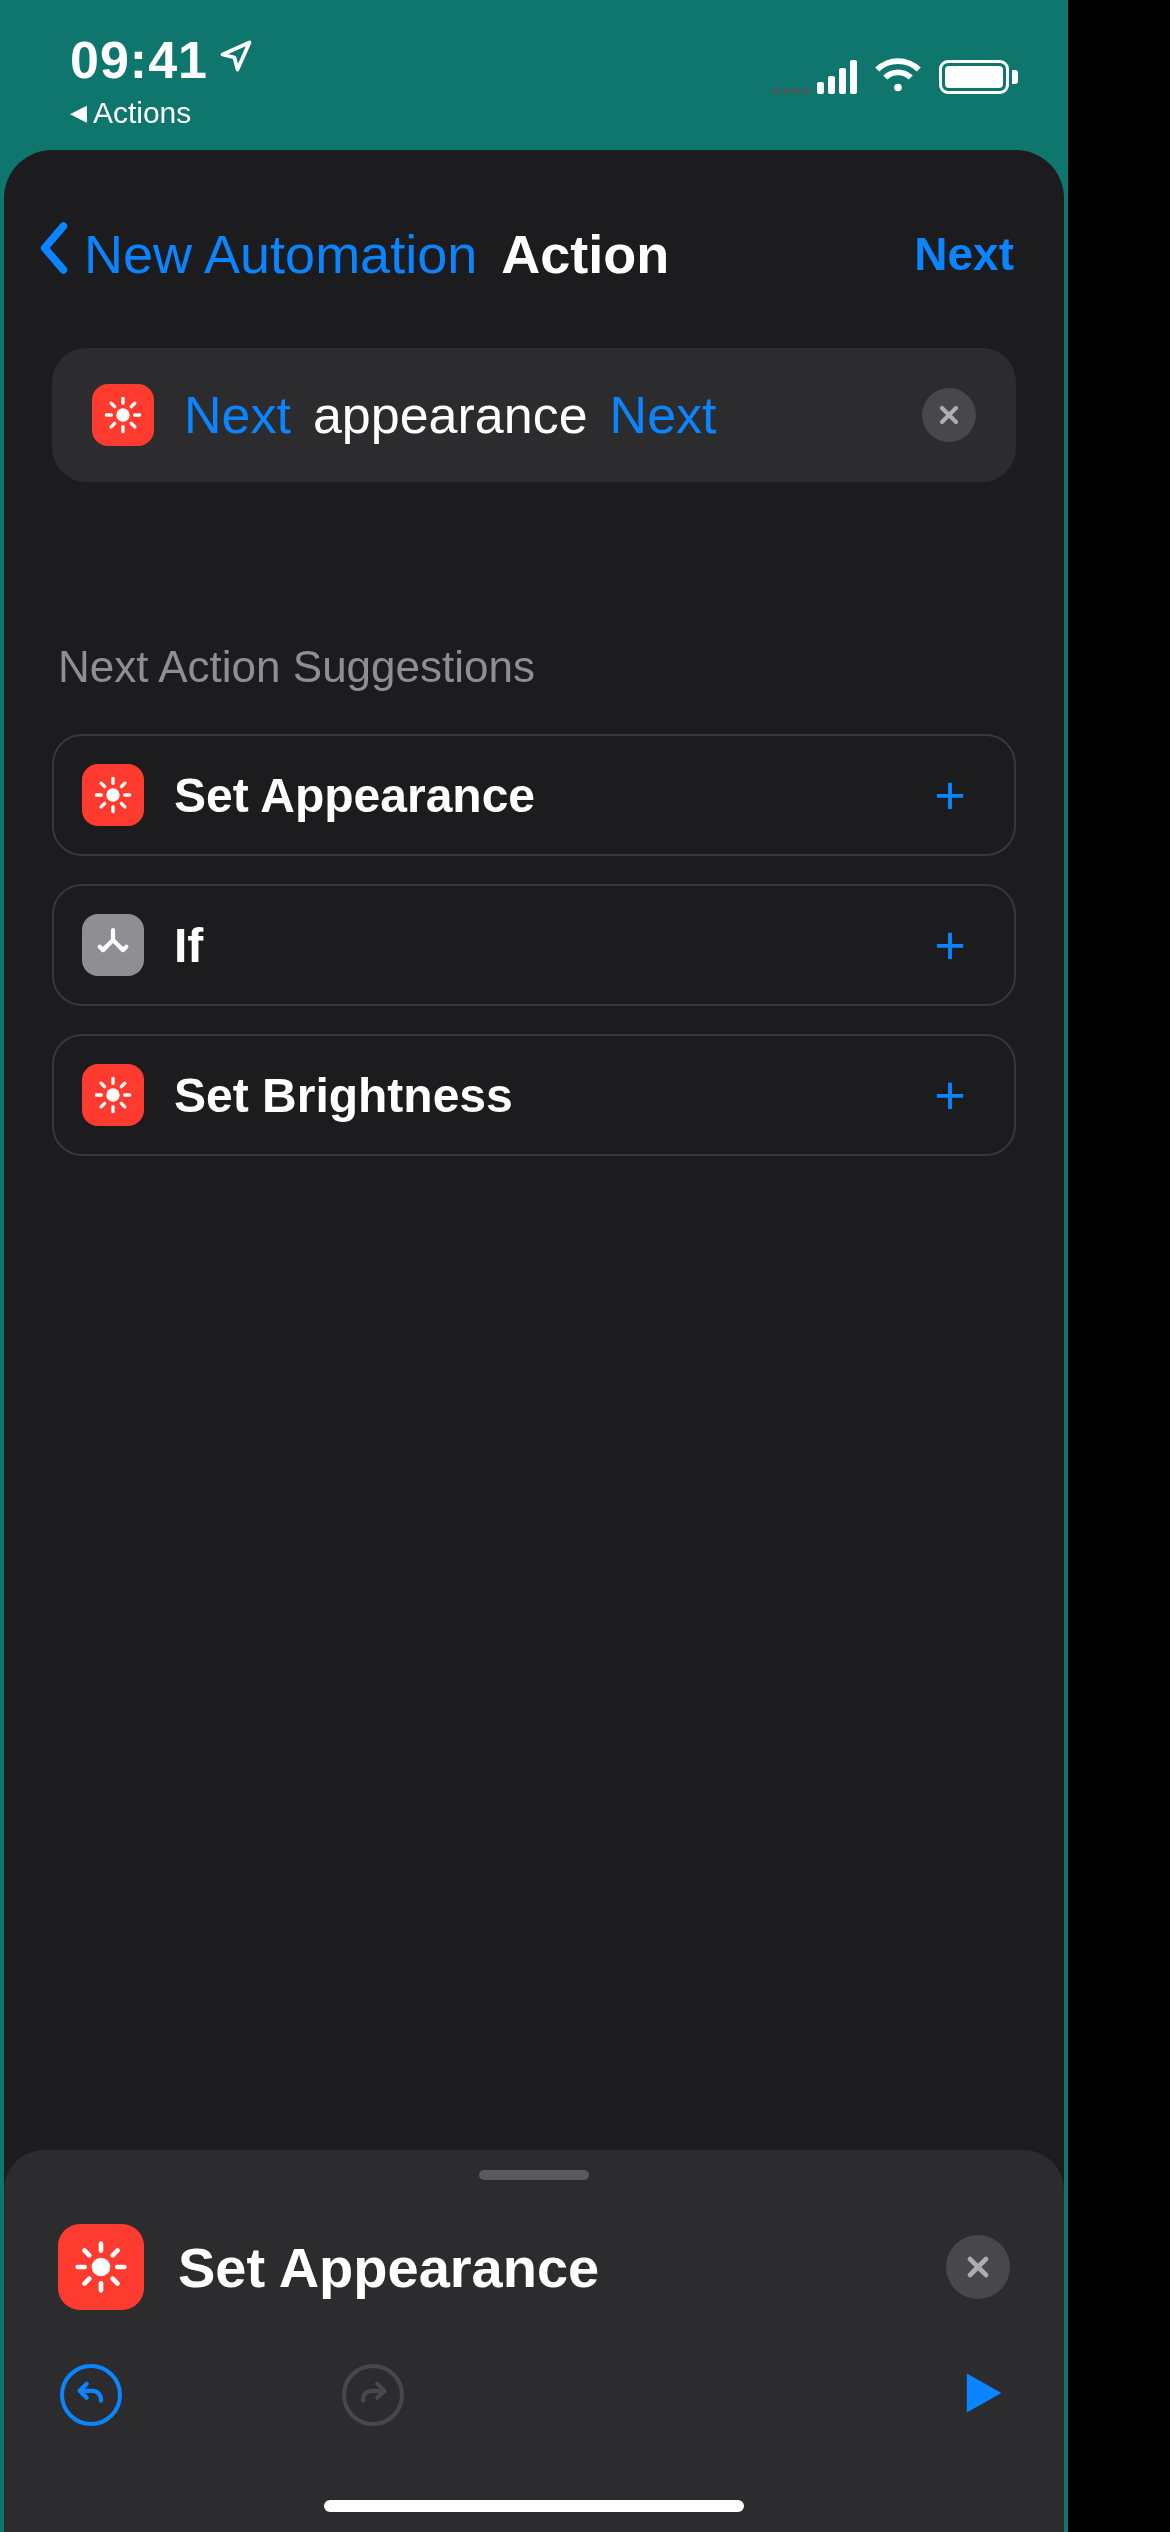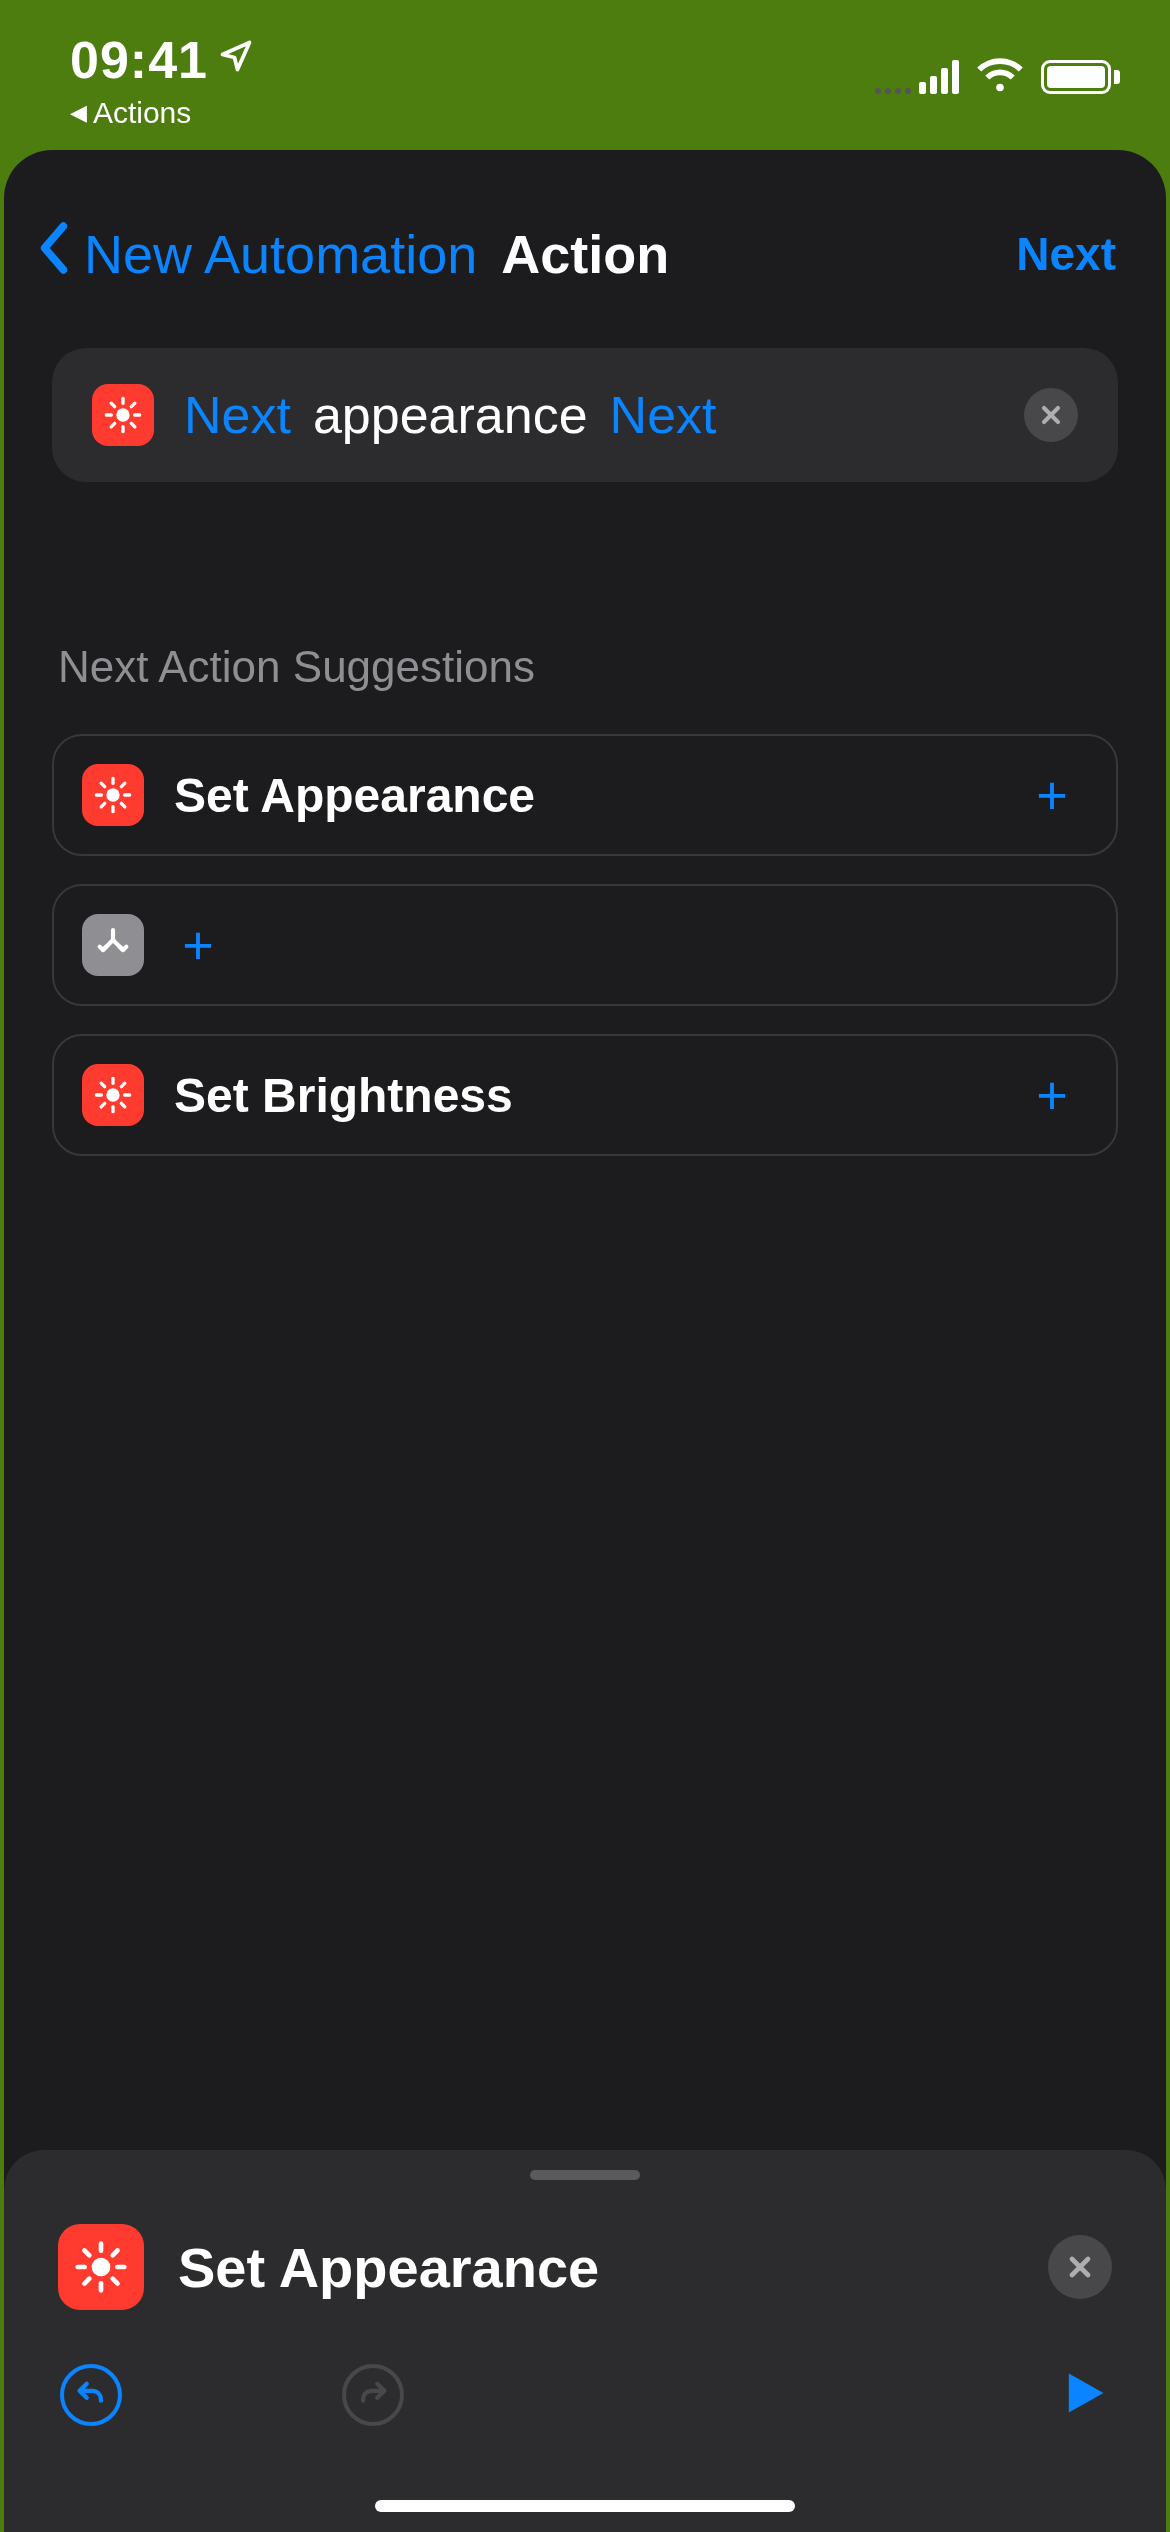--- a/index.html
+++ b/index.html
@@ -1,17 +1,17 @@
 <!DOCTYPE html>
 <html><head>
 <meta charset="utf-8">
 <style>
   * { box-sizing: border-box; margin: 0; padding: 0; }
   html, body { width: 1170px; height: 2532px; background: #000; font-family: -apple-system, "SF Pro Text", "Helvetica Neue", Arial, sans-serif; color: #fff; overflow: hidden; }
-  .screen { position: relative; width: 1170px; height: 2532px; background: #4d7c0f; }
+  .screen { position: relative; width: 1068px; height: 2532px; background: #0f766e; }
 
   
   .statusbar { position: absolute; top: 0; left: 0; right: 0; height: 130px; display: flex; align-items: flex-start; justify-content: space-between; padding: 30px 50px 0 70px; }
   .status-left { display: flex; flex-direction: column; gap: 4px; }
   .time-row { display: flex; align-items: center; gap: 10px; }
   .time { font-size: 52px; font-weight: 600; letter-spacing: 1px; }
   .loc-arrow { font-size: 42px; transform: rotate(0deg); }
   .back-safari { display: flex; align-items: center; gap: 6px; color: #fff; font-size: 30px; margin-top: 2px; }
   .back-safari .tri { font-size: 22px; }
   .status-right { display: flex; align-items: center; gap: 18px; padding-top: 22px; }
@@ -194,20 +194,21 @@
         <div class="sugg-item">
           <div class="icon-tile gray">
             <svg viewBox="0 0 24 24" fill="none" stroke="#fff" stroke-width="2.5" stroke-linecap="round" stroke-linejoin="round">
                 <path d="M12 3 v6"></path>
                 <path d="M12 9 L6 15"></path>
                 <path d="M12 9 L18 15"></path>
                 <polyline points="4,13 6,15 8,13" fill="none"></polyline>
                 <polyline points="16,13 18,15 20,13" fill="none"></polyline>
               </svg>
           </div>
+          <span class="sugg-label">If</span>
           <span class="add-btn">+</span>
         </div>
 
         <div class="sugg-item">
           <div class="icon-tile red">
             <svg viewBox="0 0 24 24" fill="#fff">
                 <circle cx="12" cy="12" r="4"></circle>
                 <g stroke="#fff" stroke-width="2" stroke-linecap="round">
                   <line x1="12" y1="2" x2="12" y2="5"></line>
                   <line x1="12" y1="19" x2="12" y2="22"></line>

